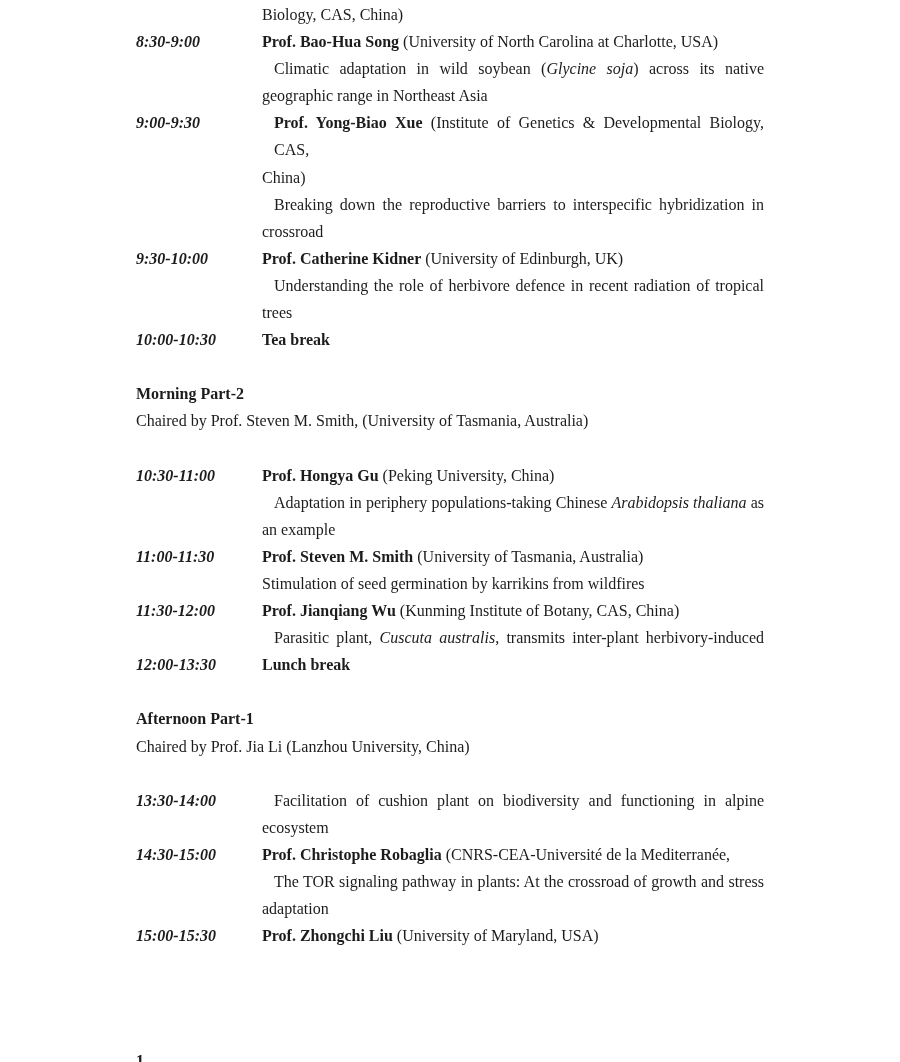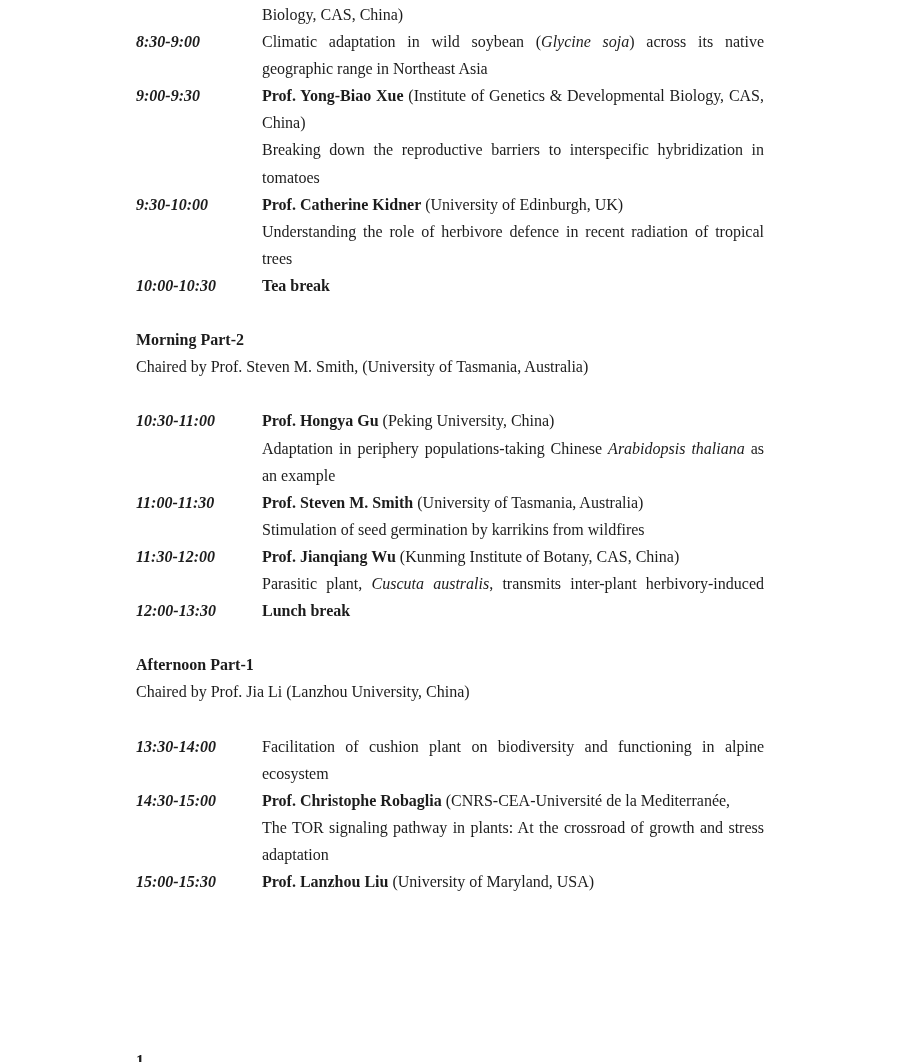--- a/index.html
+++ b/index.html
@@ -23,21 +23,21 @@
   .time {
     flex: 0 0 126px;
     width: 126px;
     font-weight: 700;
     white-space: nowrap;
     font-style: italic;
   }
   .content { flex: 0 0 502px; width: 502px; max-width: 502px; }
   .fullcontent { flex: 0 0 628px; width: 628px; max-width: 628px; }
   .line.nw { white-space: nowrap; }
-  .line.j { text-align: justify; text-align-last: justify; white-space: normal; }
+  .line.j { text-align: justify; text-align-last: justify; white-space: normal; margin-left: 12px; }
   .gap { height: 27.1px; }
   .b { font-weight: 700; }
   .i { font-style: italic; }
   .fragment {
     position: absolute;
     left: 136px;
     top: 1052px;
     font-weight: 700;
     font-size: 16px;
     line-height: normal;
@@ -51,31 +51,32 @@
   <div>
       <div class="row">
         <div class="time"></div>
         <div class="content">
           <div class="line nw"><span class="">Biology, CAS, China)</span></div>
         </div>
       </div>
       <div class="row">
         <div class="time">8:30-9:00</div>
         <div class="content">
+          <div class="line nw"><span class="b ">Prof. Bao-Hua Song</span><span class=""> (University of North Carolina at Charlotte, USA)</span></div>
           <div class="line j"><span class="">Climatic adaptation in wild soybean (</span><span class="i">Glycine soja</span><span class="">) across its native</span></div>
           <div class="line nw"><span class="">geographic range in Northeast Asia</span></div>
         </div>
       </div>
       <div class="row">
         <div class="time">9:00-9:30</div>
         <div class="content">
           <div class="line j"><span class="b ">Prof. Yong-Biao Xue</span><span class=""> (Institute of Genetics &amp; Developmental Biology, CAS,</span></div>
           <div class="line nw"><span class="">China)</span></div>
           <div class="line j"><span class="">Breaking down the reproductive barriers to interspecific hybridization in</span></div>
-          <div class="line nw"><span class="">tomatoes</span></div>
+          <div class="line nw"><span class="">crossroad</span></div>
         </div>
       </div>
       <div class="row">
         <div class="time">9:30-10:00</div>
         <div class="content">
           <div class="line nw"><span class="b ">Prof. Catherine Kidner</span><span class=""> (University of Edinburgh, UK)</span></div>
           <div class="line j"><span class="">Understanding the role of herbivore defence in recent radiation of tropical</span></div>
           <div class="line nw"><span class="">trees</span></div>
         </div>
       </div>
@@ -148,18 +149,18 @@
         <div class="time">14:30-15:00</div>
         <div class="content">
           <div class="line nw"><span class="b ">Prof. Christophe Robaglia</span><span class=""> (CNRS-CEA-Université de la Mediterranée,</span></div>
           <div class="line j"><span class="">The TOR signaling pathway in plants: At the crossroad of growth and stress</span></div>
           <div class="line nw"><span class="">adaptation</span></div>
         </div>
       </div>
       <div class="row">
         <div class="time">15:00-15:30</div>
         <div class="content">
-          <div class="line nw"><span class="b ">Prof. Lanzhou Liu</span><span class=""> (University of Maryland, USA)</span></div>
+          <div class="line nw"><span class="b ">Prof. Zhongchi Liu</span><span class=""> (University of Maryland, USA)</span></div>
         </div>
       </div>
     </div>
 <div class="fragment">1</div>
   </div>
 
 </body></html>

